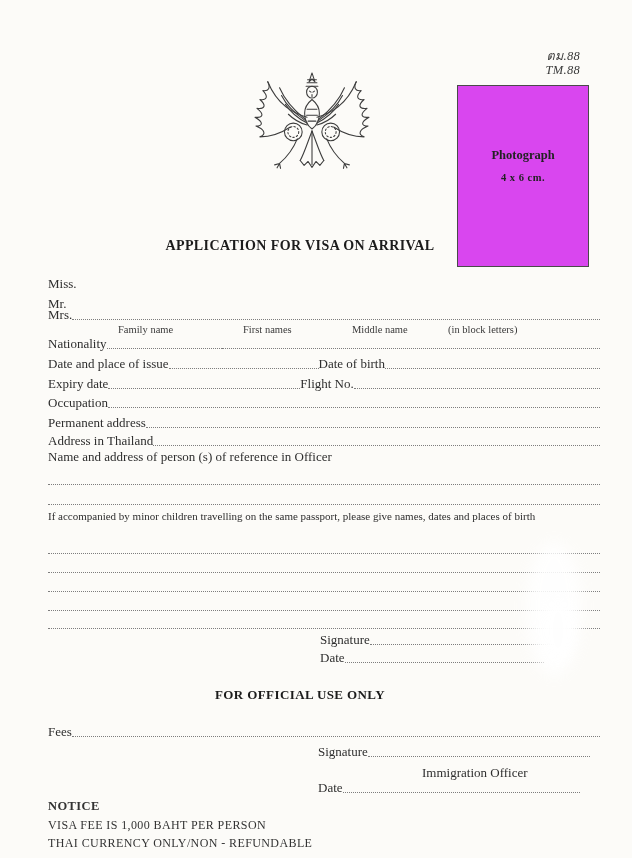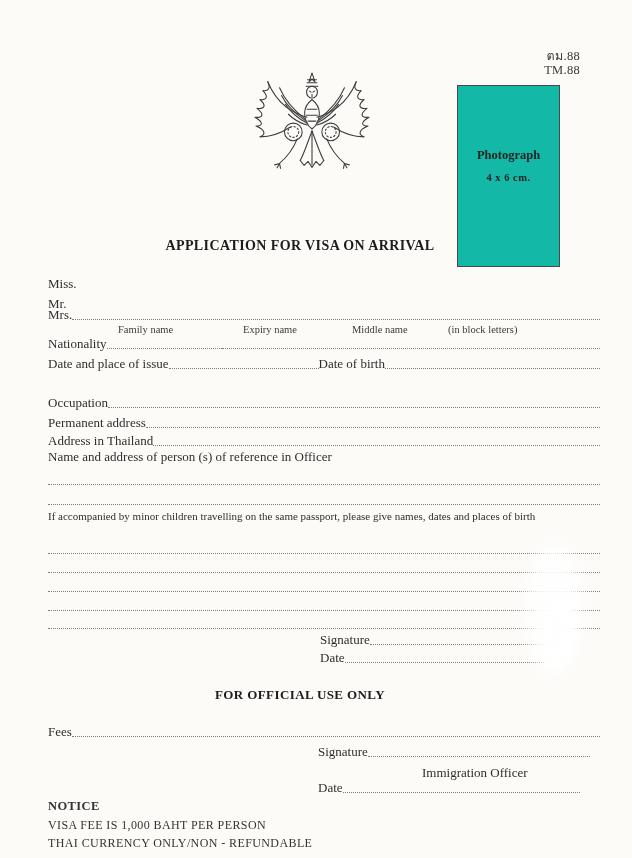--- a/index.html
+++ b/index.html
@@ -8,25 +8,25 @@
     position:relative;
     width:632px;height:858px;
     margin:0 auto;
     background:#fcfbf8;
     font-family:"Liberation Serif","DejaVu Serif",serif;
     color:#2e2e2e;
     overflow:hidden;
   }
   .code{
     position:absolute;right:52px;
-    font-size:12.5px;color:#3a3a3a;letter-spacing:.3px;
+    font-size:12.5px;color:#3a3a3a;letter-spacing:.3px;font-style:italic;
   }
   .photo-box{
-    position:absolute;left:457px;top:85px;width:103px;height:182px;
-    border:1px solid #4a4a4a;background:#14b8a6;
+    position:absolute;left:457px;top:85px;width:132px;height:182px;
+    border:1px solid #4a4a4a;background:#d946ef;
     display:flex;flex-direction:column;align-items:center;
     padding-top:62px;box-sizing:border-box;
   }
   .photo-box .l1{font-weight:bold;font-size:12.5px;color:#222;}
   .photo-box .l2{font-weight:bold;font-size:10.5px;color:#222;margin-top:9px;letter-spacing:.5px;}
   .title{
     position:absolute;top:238px;left:0;width:600px;text-align:center;
     font-weight:bold;font-size:14px;letter-spacing:.4px;color:#1c1c1c;
   }
   .textrow{position:absolute;left:48px;font-size:13px;line-height:1.1;white-space:nowrap;}
@@ -120,34 +120,40 @@
   <div class="title">APPLICATION FOR VISA ON ARRIVAL</div>
 
   <div class="textrow" style="top:277px">Miss.</div>
   <div class="textrow" style="top:297px">Mr.</div>
   <div class="row" style="top:305px">
     <span class="lbl">Mrs.</span>
     <span class="dots fill"></span>
   </div>
   <div class="sublabels">
     <span style="left:118px">Family name</span>
-    <span style="left:243px">Expiry name</span>
+    <span style="left:243px">First names</span>
     <span style="left:352px">Middle name</span>
     <span style="left:448px">(in block letters)</span>
   </div>
 
   <div class="row" style="top:334px">
     <span class="lbl">Nationality</span>
     <span class="dots fixed" style="width:115px"></span>
     <span class="dots fill"></span>
   </div>
   <div class="row" style="top:354px">
     <span class="lbl">Date and place of issue</span>
     <span class="dots fixed" style="width:150px"></span>
     <span class="lbl">Date of birth</span>
+    <span class="dots fill"></span>
+  </div>
+  <div class="row" style="top:374px">
+    <span class="lbl">Expiry date</span>
+    <span class="dots fixed" style="width:192px"></span>
+    <span class="lbl">Flight No.</span>
     <span class="dots fill"></span>
   </div>
   <div class="row" style="top:393px">
     <span class="lbl">Occupation</span>
     <span class="dots fill"></span>
   </div>
   <div class="row" style="top:413px">
     <span class="lbl">Permanent address</span>
     <span class="dots fill"></span>
   </div>

